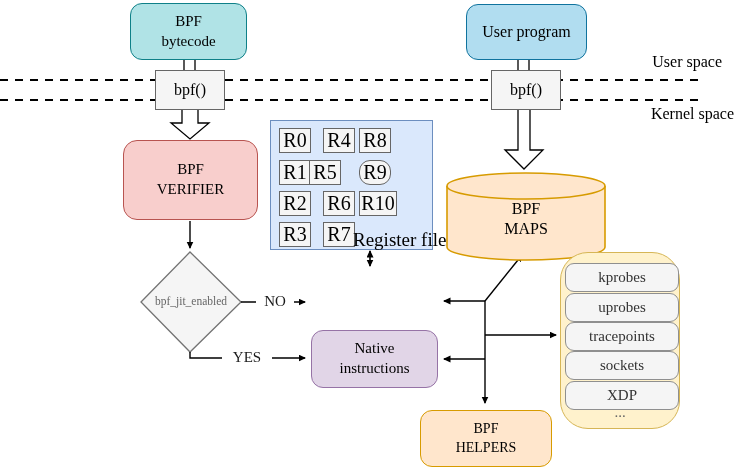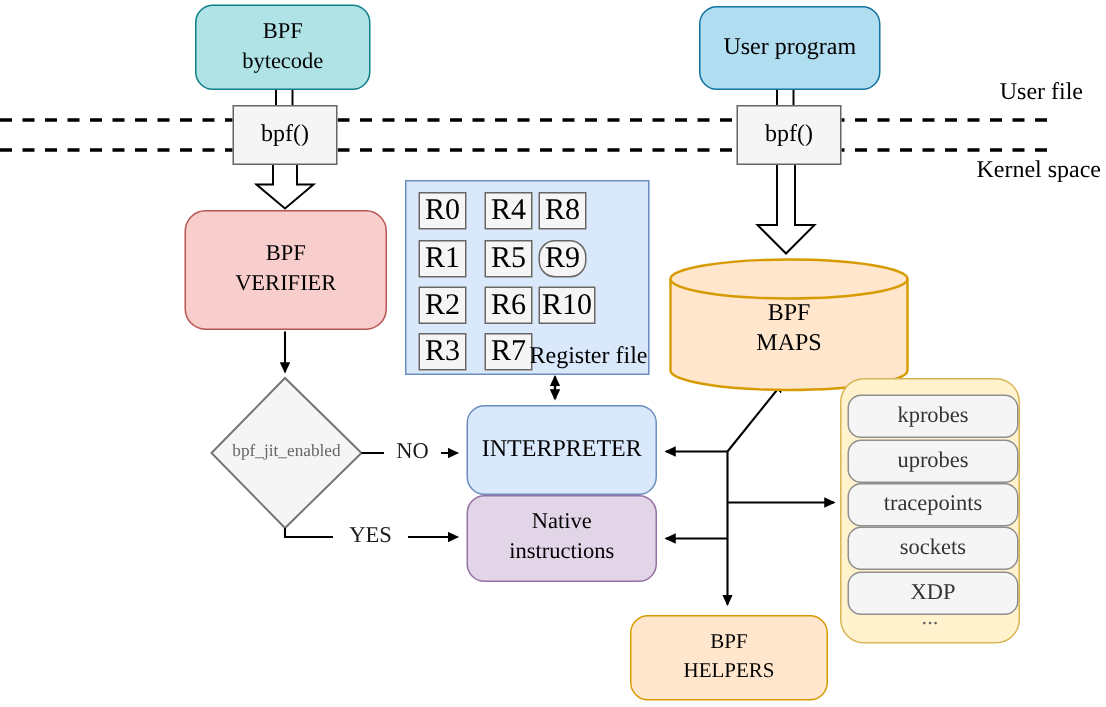--- a/index.html
+++ b/index.html
@@ -23,21 +23,21 @@
   .grayb {background:#f5f5f5;border:1.3px solid #666666;}
   .fs14{font-size:14px;} .fs15{font-size:15px;} .fs16{font-size:16px;justify-content:center;}
 
   .space-label{position:absolute;z-index:2;font-size:16px;text-align:right;}
 
   .regbox{
     position:absolute;z-index:3;background:#f5f5f5;border:1.2px solid #666;
     width:30px;height:23px;font-size:20px;display:flex;align-items:center;
     justify-content:center;
   }
-  .reg-caption{position:absolute;z-index:3;font-size:16px;white-space:nowrap;}
+  .reg-caption{position:absolute;z-index:3;font-size:19px;white-space:nowrap;}
 
   .decision-label{
     position:absolute;z-index:2;font-size:11.5px;color:#666;text-align:center;
     width:104px;left:139px;top:295px;
   }
   .branch-label{
     position:absolute;z-index:3;background:#fff;font-size:15px;color:#1a1a1a;
     padding:0 3px;text-align:center;
   }
   .hook-item{
@@ -104,62 +104,59 @@
   </div>
 
   <div class="node grayb fs16" style="left:155px;top:70px;width:70px;height:40px;">
     <span>bpf()</span>
   </div>
 
   <div class="node grayb fs16" style="left:491px;top:70px;width:70px;height:40px;">
     <span>bpf()</span>
   </div>
 
-  <div class="space-label" style="left:600px;top:53px;width:122px;">User file</div>
+  <div class="space-label" style="left:600px;top:53px;width:122px;">User space</div>
   <div class="space-label" style="left:600px;top:105px;width:134px;">Kernel space</div>
 
   <div class="node red fs15" style="left:123px;top:140px;width:135px;height:80px;">
     <span>BPF</span>
     <span>VERIFIER</span>
   </div>
 
   <div class="node lblue" style="left:270px;top:120px;width:163px;height:130px;">
     <span class="regbox" style="left:8px;top:7px;">R0</span>
     <span class="regbox" style="left:8px;top:39px;">R1</span>
     <span class="regbox" style="left:8px;top:70px;">R2</span>
     <span class="regbox" style="left:8px;top:101px;">R3</span>
     <span class="regbox" style="left:52px;top:7px;">R4</span>
-    <span class="regbox" style="left:52px;top:39px;">R5</span>
+    <span class="regbox" style="left:38px;top:39px;">R5</span>
     <span class="regbox" style="left:52px;top:70px;">R6</span>
     <span class="regbox" style="left:52px;top:101px;">R7</span>
     <span class="regbox" style="left:88px;top:7px;">R8</span>
     <span class="regbox" style="left:88px;top:39px;border-radius:11px;">R9</span>
     <span class="regbox" style="left:88px;top:70px;width:36px;">R10</span>
     <span class="reg-caption" style="left:82px;top:106px;">Register file</span>
   </div>
 
   <div class="decision-label">bpf_jit_enabled</div>
   <div class="branch-label" style="left:256px;top:293px;width:32px;">NO</div>
   <div class="branch-label" style="left:222px;top:349px;width:44px;">YES</div>
 
-  <div class="node lblue rounded fs16" style="left:311px;top:270px;width:127px;height:60px;">
-    <span>INTERPRETER</span>
-  </div>
   <div class="node purple rounded fs15" style="left:311px;top:330px;width:127px;height:58px;">
     <span>Native</span>
     <span>instructions</span>
   </div>
 
   <div class="cyl-label">
     <span style="display:block">BPF</span>
     <span style="display:block">MAPS</span>
   </div>
 
   <div class="node" style="left:560px;top:252px;width:120px;height:177px;background:#fff2cc;
-       border:1.4px solid #d6b656;border-radius:16px;">
+       border:1.4px solid #d6b656;border-radius:28px;">
     <span class="hook-item" style="top:10px;">kprobes</span>
     <span class="hook-item" style="top:40px;">uprobes</span>
     <span class="hook-item" style="top:98px;">sockets</span>
     <span class="hook-item" style="top:69px;">tracepoints</span>
     <span class="hook-item" style="top:128px;">XDP</span>
     <span class="hook-more">...</span>
   </div>
 
   <div class="node orange rounded fs14" style="left:420px;top:410px;width:132px;height:57px;">
     <span>BPF</span>

